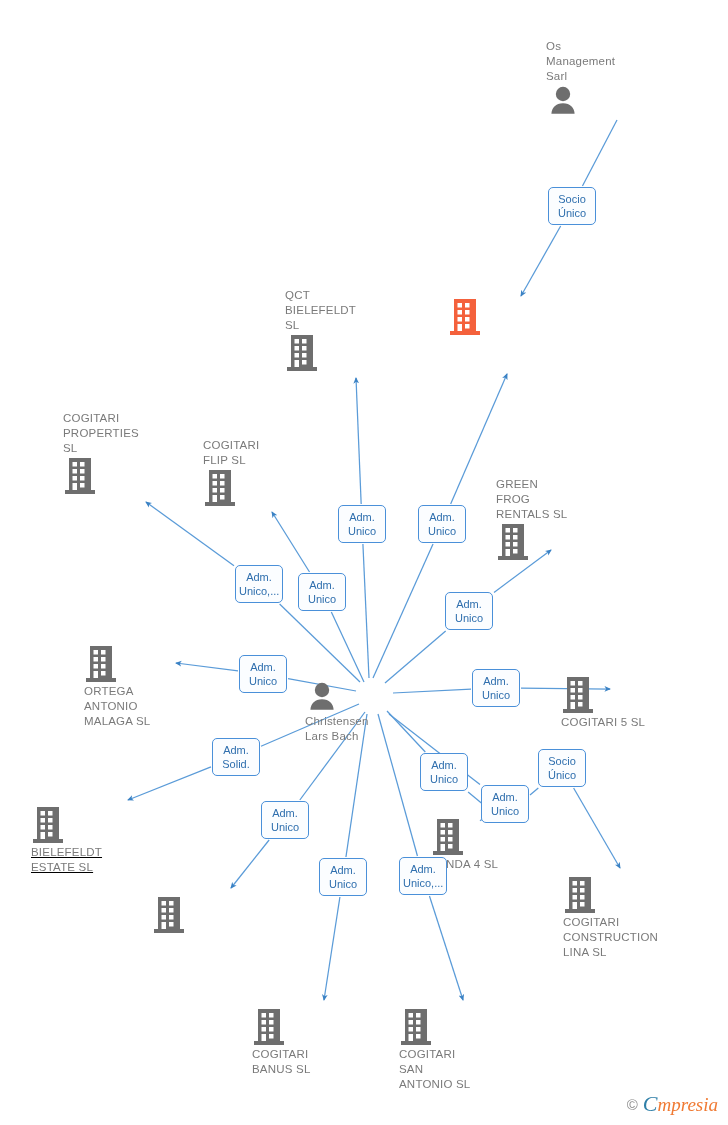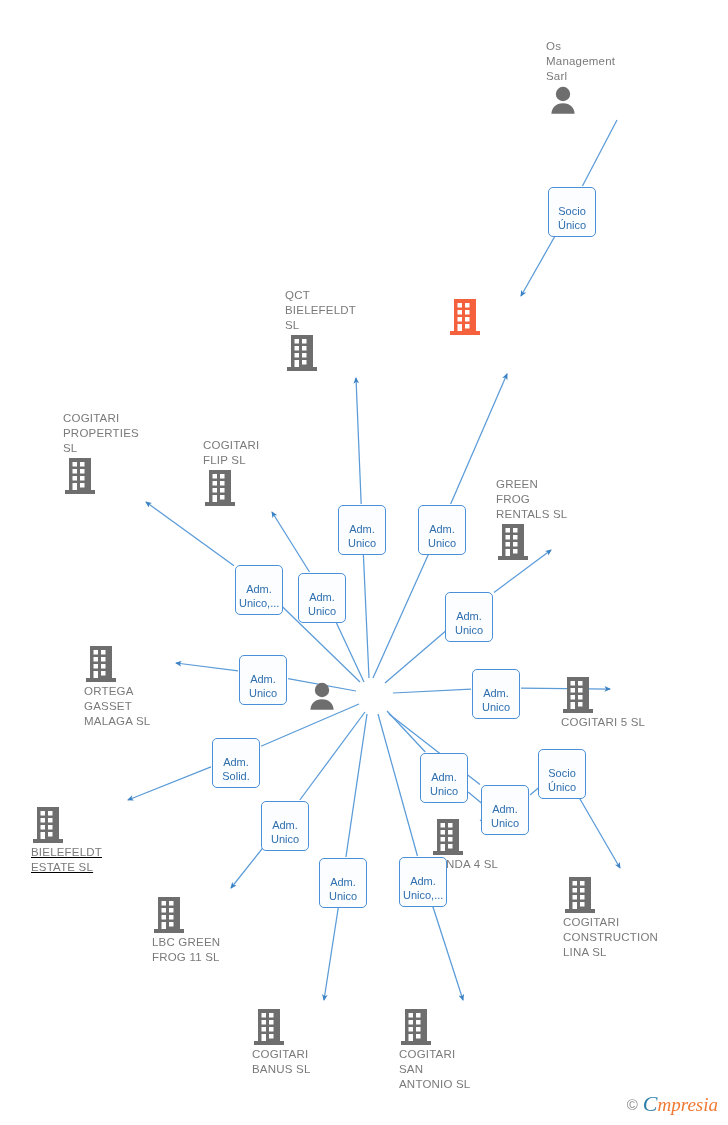--- a/index.html
+++ b/index.html
@@ -48,21 +48,21 @@
   .edge-label {
     position: absolute;
     box-sizing: border-box;
     background: #fbfdff;
     border: 1.6px solid #4a90d9;
     border-radius: 5px;
     color: #2f6fae;
     font-size: 11px;
     line-height: 14px;
     text-align: center;
-    padding: 16px 3px 4px 3px;
+    padding: 4px 3px 4px 3px;
     font-family: "Liberation Sans", sans-serif;
     white-space: pre-line;
     width: 48px;
     margin-left: -24px;
     margin-top: -19px;
   }
 
   #watermark {
     position: absolute;
     right: 10px;
@@ -231,28 +231,30 @@
             <rect x="9.5" y="6" width="4.5" height="4.5" fill="#ffffff"></rect>
             <rect x="17" y="6" width="4.5" height="4.5" fill="#ffffff"></rect>
             <rect x="9.5" y="13" width="4.5" height="4.5" fill="#ffffff"></rect>
             <rect x="17" y="13" width="4.5" height="4.5" fill="#ffffff"></rect>
             <rect x="9.5" y="20" width="4.5" height="4.5" fill="#ffffff"></rect>
             <rect x="17" y="20" width="4.5" height="4.5" fill="#ffffff"></rect>
             <rect x="9.5" y="27" width="4.5" height="7" fill="#ffffff"></rect>
             <rect x="17" y="27" width="4.5" height="4.5" fill="#ffffff"></rect>
           </svg></div>
         <div class="node-label">ORTEGA
-GASSET
+ANTONIO
 MALAGA  SL</div>
       </div>
       <div class="node below" style="left: 375px; top: 678px;">
         <div class="node-icon"><svg width="34" height="34" viewBox="0 0 34 34" xmlns="http://www.w3.org/2000/svg">
             <circle cx="17" cy="10" r="7.2" fill="#6e6e6e"></circle>
             <path d="M17 19.2c-7.2 0-11.2 4.4-11.6 10.6h23.2C28.2 23.6 24.2 19.2 17 19.2z" fill="#6e6e6e"></path>
           </svg></div>
+        <div class="node-label">Christensen
+Lars Bach</div>
       </div>
       <div class="node below" style="left: 631px; top: 673px;">
         <div class="node-icon"><svg width="34" height="40" viewBox="0 0 34 40" xmlns="http://www.w3.org/2000/svg">
             <rect x="6" y="2" width="22" height="33" fill="#6e6e6e"></rect>
             <rect x="2" y="34" width="30" height="4" fill="#6e6e6e"></rect>
             <rect x="9.5" y="6" width="4.5" height="4.5" fill="#ffffff"></rect>
             <rect x="17" y="6" width="4.5" height="4.5" fill="#ffffff"></rect>
             <rect x="9.5" y="13" width="4.5" height="4.5" fill="#ffffff"></rect>
             <rect x="17" y="13" width="4.5" height="4.5" fill="#ffffff"></rect>
             <rect x="9.5" y="20" width="4.5" height="4.5" fill="#ffffff"></rect>
@@ -316,22 +318,20 @@
             <rect x="2" y="34" width="30" height="4" fill="#6e6e6e"></rect>
             <rect x="9.5" y="6" width="4.5" height="4.5" fill="#ffffff"></rect>
             <rect x="17" y="6" width="4.5" height="4.5" fill="#ffffff"></rect>
             <rect x="9.5" y="13" width="4.5" height="4.5" fill="#ffffff"></rect>
             <rect x="17" y="13" width="4.5" height="4.5" fill="#ffffff"></rect>
             <rect x="9.5" y="20" width="4.5" height="4.5" fill="#ffffff"></rect>
             <rect x="17" y="20" width="4.5" height="4.5" fill="#ffffff"></rect>
             <rect x="9.5" y="27" width="4.5" height="7" fill="#ffffff"></rect>
             <rect x="17" y="27" width="4.5" height="4.5" fill="#ffffff"></rect>
           </svg></div>
-        <div class="node-label">LBC GREEN
-FROG 11 SL</div>
       </div>
       <div class="node below" style="left: 322px; top: 1005px;">
         <div class="node-icon"><svg width="34" height="40" viewBox="0 0 34 40" xmlns="http://www.w3.org/2000/svg">
             <rect x="6" y="2" width="22" height="33" fill="#6e6e6e"></rect>
             <rect x="2" y="34" width="30" height="4" fill="#6e6e6e"></rect>
             <rect x="9.5" y="6" width="4.5" height="4.5" fill="#ffffff"></rect>
             <rect x="17" y="6" width="4.5" height="4.5" fill="#ffffff"></rect>
             <rect x="9.5" y="13" width="4.5" height="4.5" fill="#ffffff"></rect>
             <rect x="17" y="13" width="4.5" height="4.5" fill="#ffffff"></rect>
             <rect x="9.5" y="20" width="4.5" height="4.5" fill="#ffffff"></rect>

